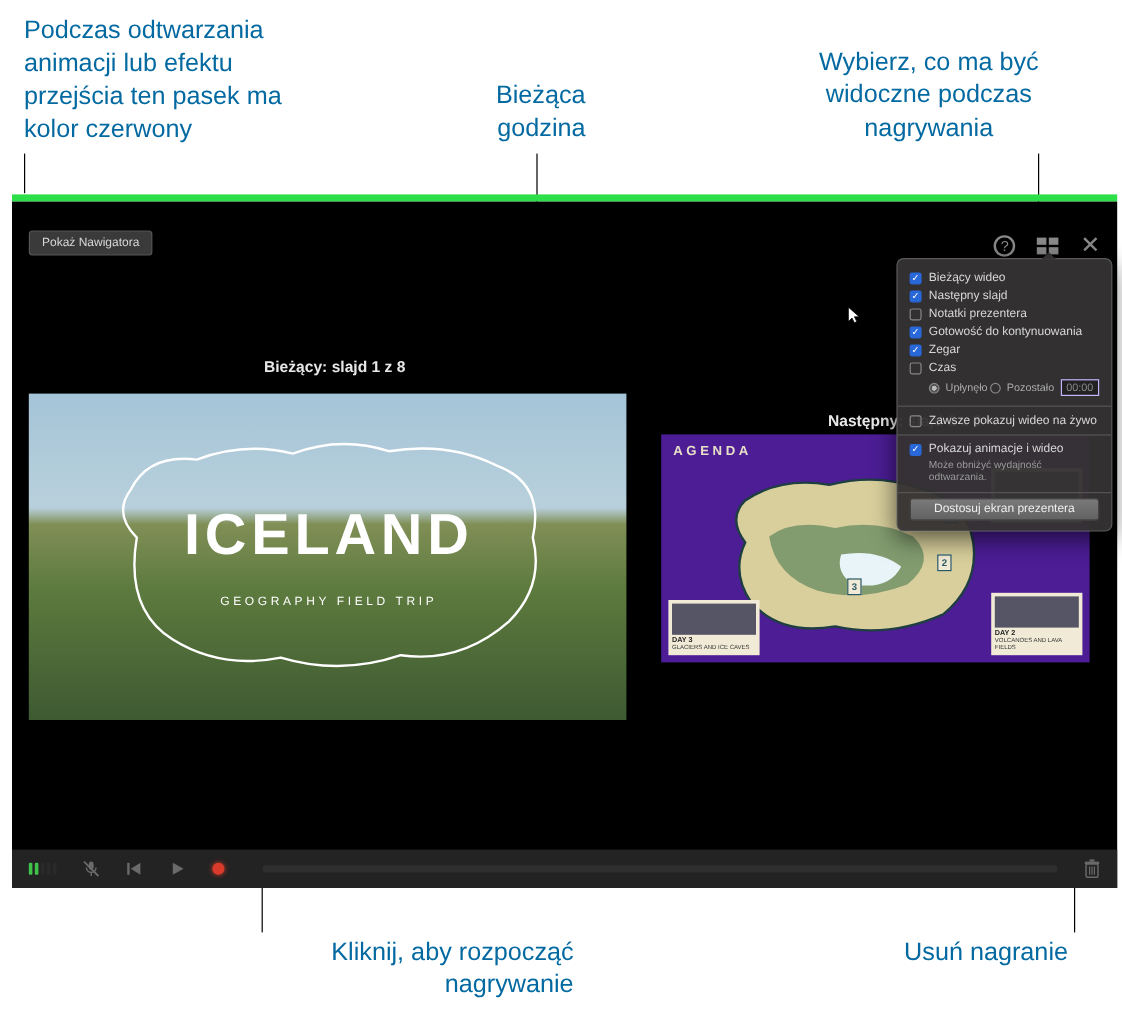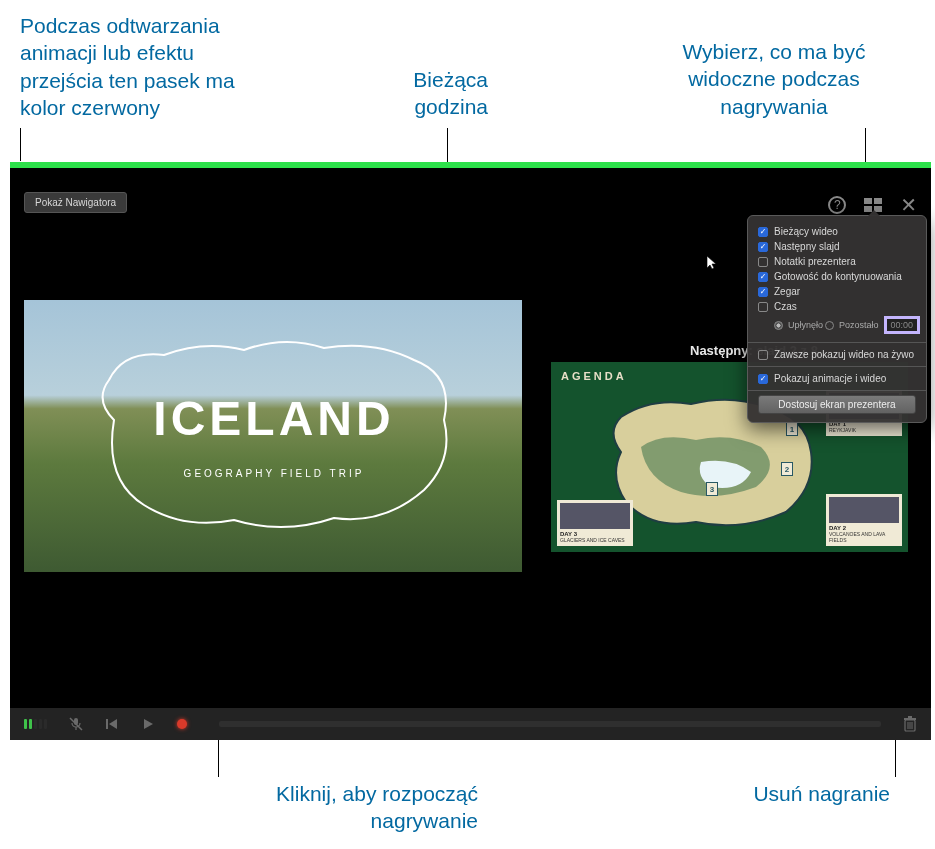--- a/index.html
+++ b/index.html
@@ -80,38 +80,38 @@
   }
   .slide-label {
     position: absolute;
     color: #e8e8e8;
     font-size: 13px;
     font-weight: 600;
     margin-left: 40px;
   }
   .current-slide {
     position: absolute;
-    left: 14px; top: 132px;
+    left: 14px; top: 160px;
     width: 498px; height: 272px;
     background: linear-gradient(to bottom, #a5c4d8 0%, #b8d0db 35%, #808f56 40%, #5d7a3e 60%, #3e5a32 100%);
     overflow: hidden;
   }
   .iceland-outline {
     position:absolute; left:60px; top:30px; width:380px; height:210px;
     display:flex; flex-direction:column; align-items:center; justify-content:center;
     color:#fff;
   }
   .iceland-svg { position:absolute; inset:0; }
   .iceland-title { font-size:48px; font-weight:900; letter-spacing:4px; z-index:2; }
   .iceland-sub { font-size:10px; letter-spacing:3px; margin-top:22px; z-index:2; }
   .next-slide {
     position: absolute;
     left: 541px; top: 194px;
     width: 357px; height: 190px;
-    background: #14532d;
+    background: #4c1d95;
     overflow:hidden;
   }
   .agenda-text { position:absolute; left:10px; top:8px; color:#e8dfc8; font-size:11px; letter-spacing:3px; font-weight:700;}
   .map-blob {
     position:absolute; left:50px; top:30px; width:220px; height:140px;
   }
   .day-card {
     position:absolute; width:76px; background:#f0ead6; padding:3px; font-size:5px; color:#333;
   }
   .day-card .img-ph { height:26px; background:#556; margin-bottom:2px;}
@@ -142,21 +142,21 @@
     border-bottom:6px solid rgba(52,50,50,0.96);
   }
   .pop-row { display:flex; align-items:center; gap:6px; padding:2px 10px; }
   .pop-row label { flex:1; }
   .chk { width:10px; height:10px; border:1px solid #888; border-radius:2px; display:inline-flex;align-items:center;justify-content:center; font-size:8px; color:#fff;}
   .chk.on { background:#2968d9; border-color:#2968d9;}
   .radio { width:9px;height:9px;border-radius:50%;border:1px solid #888;display:inline-block;}
   .radio.on { background: radial-gradient(circle,#bbb 0 40%, transparent 41%); border-color:#888; background-color:#555;}
   .time-sub { display:flex; flex-direction:row; gap:2px; padding:2px 10px 4px 26px; font-size:9px; color:#aaa;}
   .time-sub .row { display:flex; align-items:center; gap:5px;}
-  .time-box { margin-left:auto; background:#222; border:3px solid #c4b5fd; padding:1px 4px; font-size:9px; color:#888;}
+  .time-box { margin-left:auto; background:#222; border:1px solid #c4b5fd; padding:1px 4px; font-size:9px; color:#888;}
   .pop-sep { height:1px; background:#555; margin:4px 0;}
   .pop-note { font-size:8.5px; color:#999; padding:0 10px 4px 26px;}
   .pop-btn {
     margin:4px 10px 2px; padding:3px 0;
     background: linear-gradient(#7a7a7a,#626262);
     border:1px solid #444; border-radius:3px;
     text-align:center; font-size:10px; color:#eee;
   }
   
   .bottom-bar {
@@ -296,20 +296,21 @@
     <div class="pop-sep"></div>
     <div class="pop-row">
       <span class="chk"></span>
       <label>Zawsze pokazuj wideo na żywo</label>
     </div>
     <div class="pop-sep"></div>
     <div class="pop-row">
       <span class="chk on">✓</span>
       <label>Pokazuj animacje i wideo</label>
     </div>
+    <div class="pop-note">Może obniżyć wydajność odtwarzania.</div>
     <div class="pop-sep"></div>
     <div class="pop-btn">Dostosuj ekran prezentera</div>
   </div>
 
   <div class="bottom-bar">
     <div class="level-dots">
       <span class="on"></span>
         <span class="on"></span>
         <span></span>
         <span></span>

